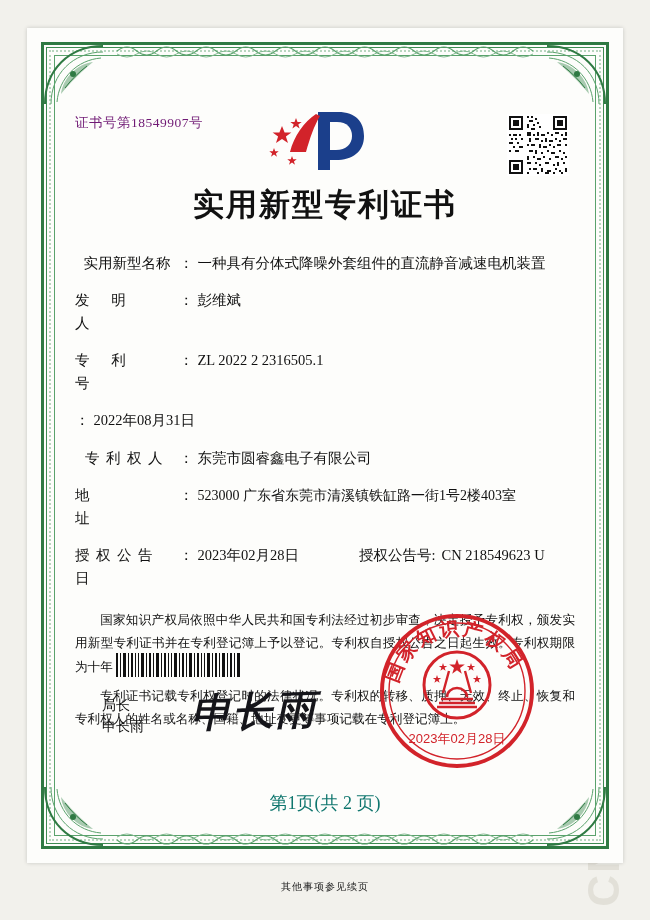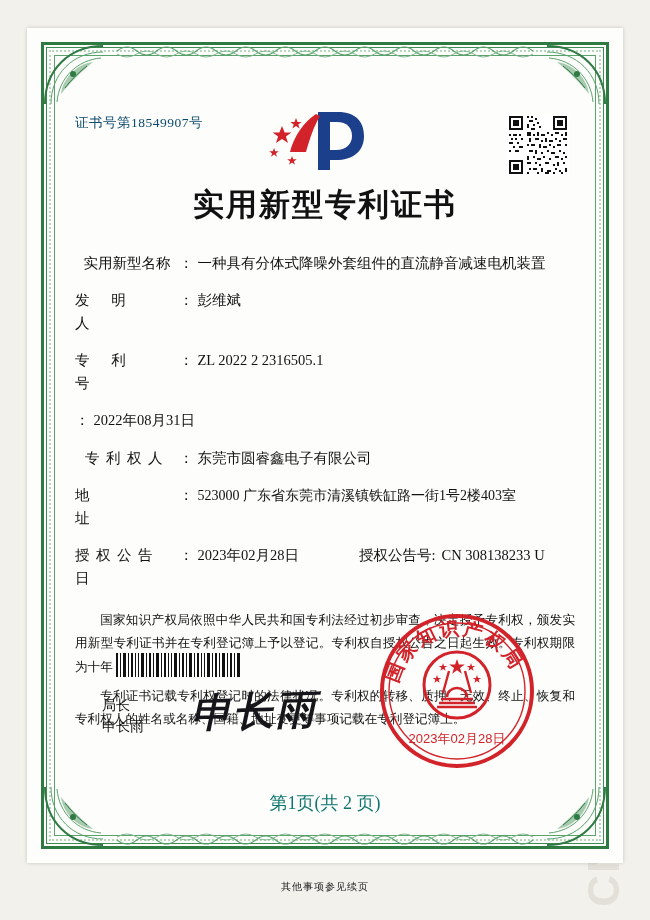--- a/index.html
+++ b/index.html
@@ -89,21 +89,21 @@
   .edge-bottom { bottom: 14px; transform: scaleY(-1); }
 
   
   .content {
     position: absolute;
     left: 48px; top: 46px; right: 48px; bottom: 40px;
   }
 
   .cert-no {
     font-size: 13.5px;
-    color: #0c4a6e;
+    color: #701a75;
     letter-spacing: .5px;
     margin-top: 40px;
   }
 
   .qr {
     position: absolute;
     right: 6px;
     top: 40px;
     width: 62px;
     height: 62px;
@@ -466,21 +466,21 @@
       <div class="field-row row-split">
         <span class="left">
           <span class="f-label">
             <span style="letter-spacing:.45em;">授权公告日</span>
           </span>
           <span class="f-sep">：</span>
           <span class="f-value">2023年02月28日</span>
         </span>
         <span class="right">
           <span class="f-label2">授权公告号:</span>
-          <span>CN 308138233 U</span>
+          <span>CN 218549623 U</span>
         </span>
       </div>
 
     </div>
 
     <div class="paragraphs">
       <p>国家知识产权局依照中华人民共和国专利法经过初步审查，决定授予专利权，颁发实用新型专利证书并在专利登记簿上予以登记。专利权自授权公告之日起生效。专利权期限为十年，自申请日起算。</p>
       <p>专利证书记载专利权登记时的法律状况。专利权的转移、质押、无效、终止、恢复和专利权人的姓名或名称、国籍、地址变更等事项记载在专利登记簿上。</p>
     </div>
 

